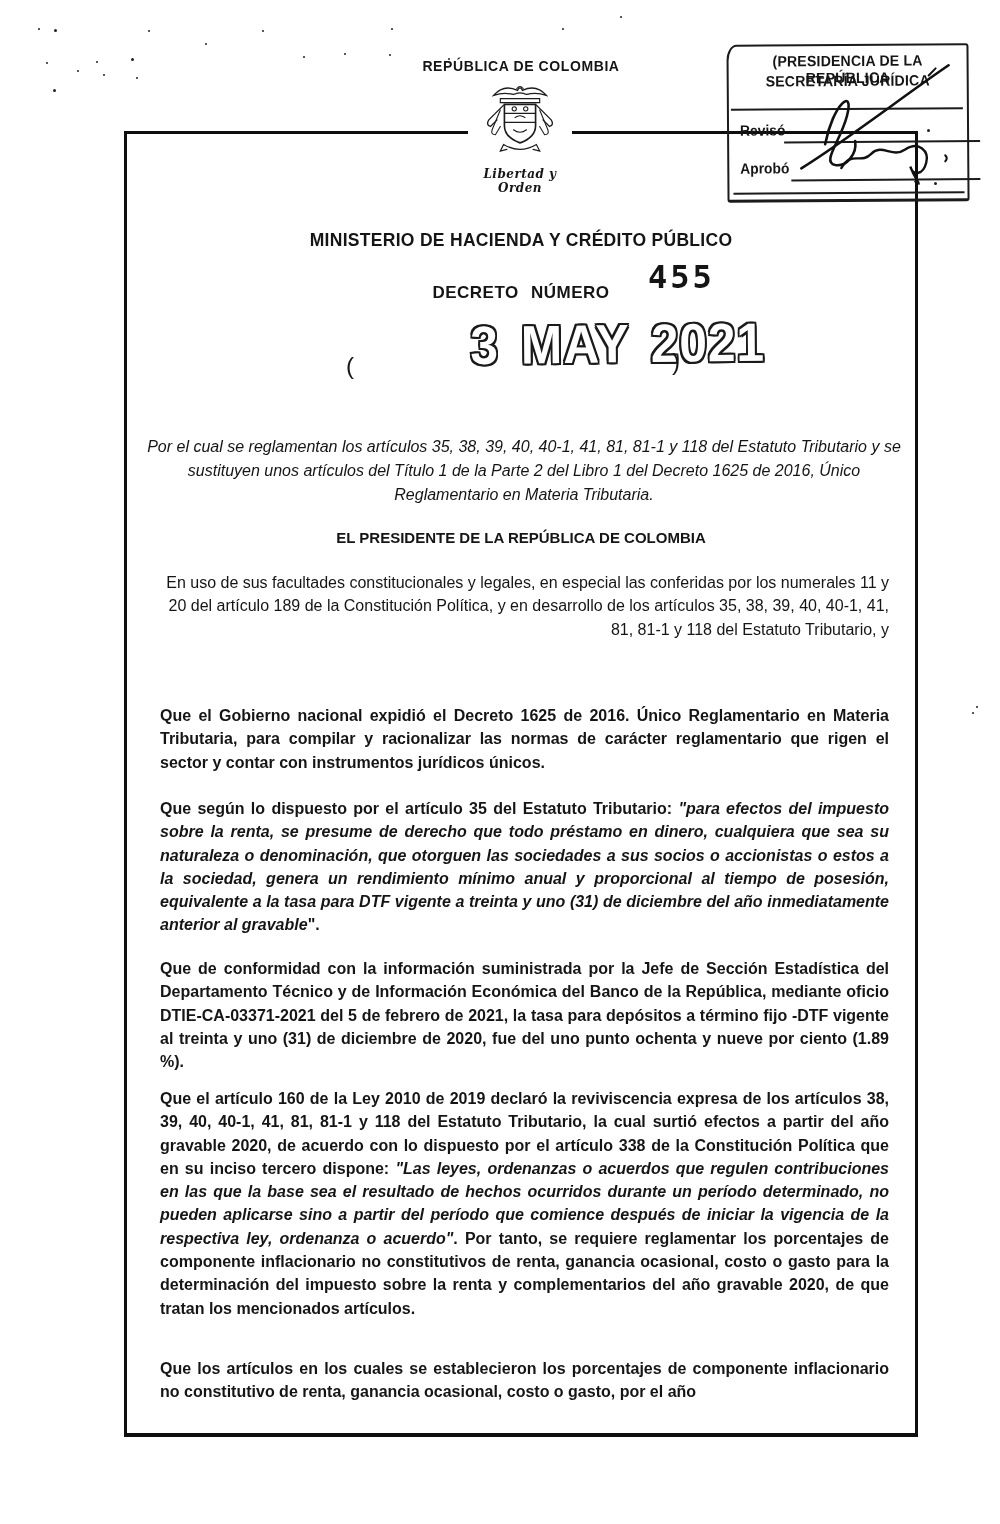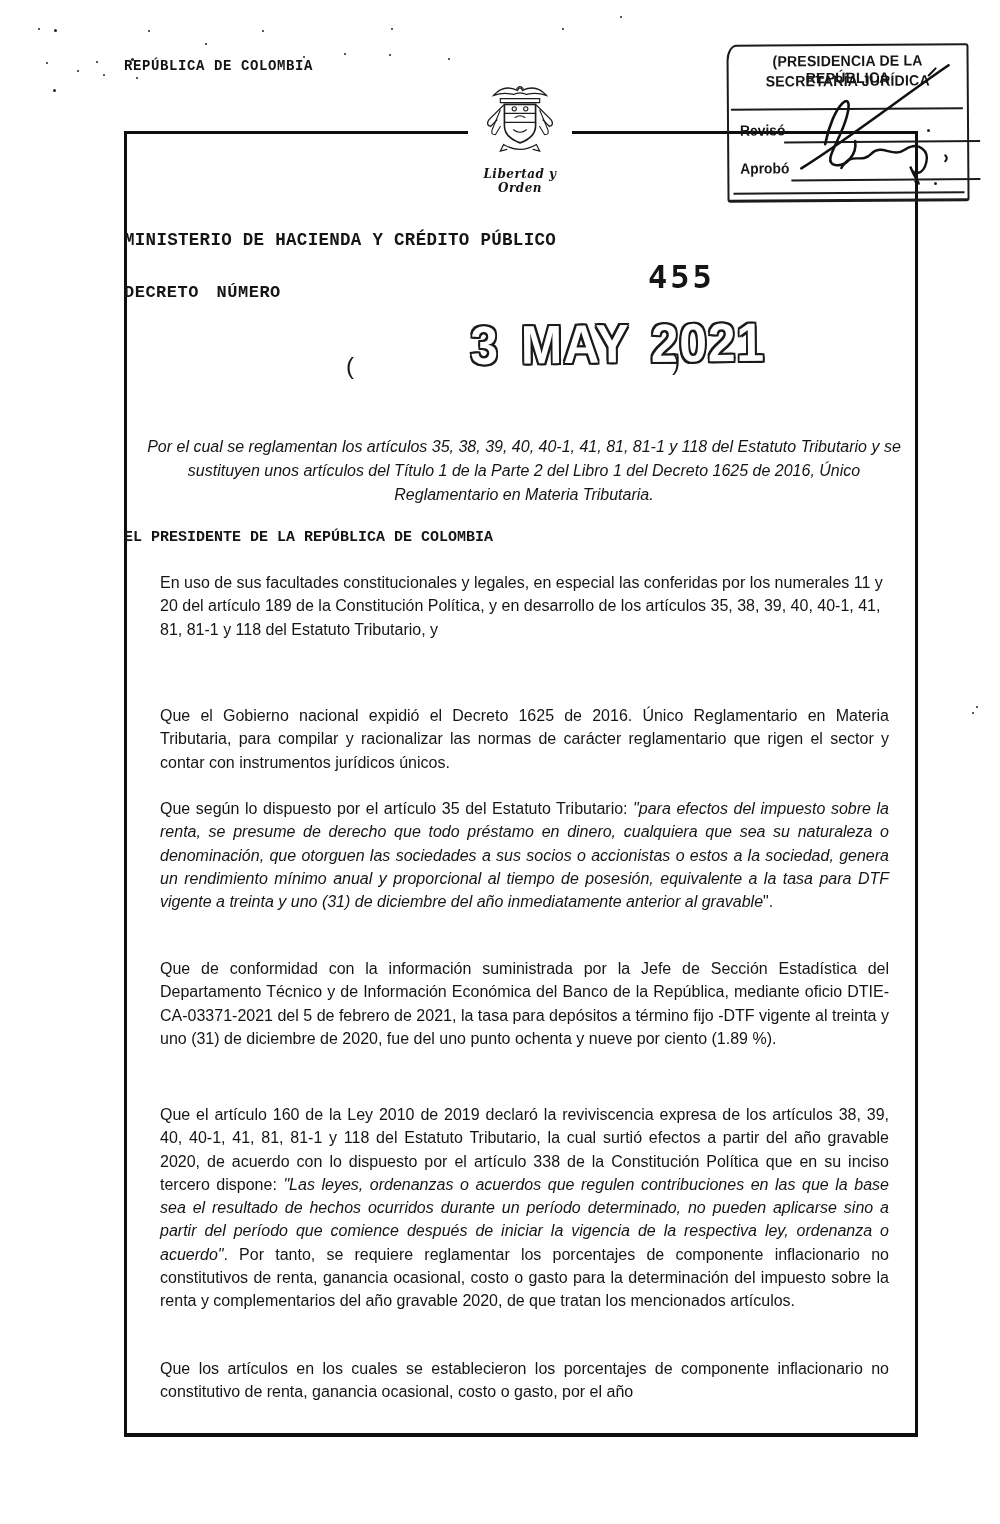--- a/index.html
+++ b/index.html
@@ -6,21 +6,21 @@
   #canvas{
     position:relative;width:1000px;height:1524px;background:#ffffff;
     font-family:"Liberation Sans",sans-serif;color:#151515;overflow:hidden;
   }
   
   .frame{
     position:absolute;left:124px;top:131px;width:794px;height:1306px;
     border:3px solid #0e0e0e;border-bottom-width:4px;box-sizing:border-box;z-index:1;
   }
   
-  .center-row{position:absolute;left:124px;width:794px;z-index:2;font-family:Liberation Mono, monospace;}
+  .center-row{position:absolute;left:124px;width:794px;text-align:center;z-index:2;}
   .republic{top:58px;font-size:14px;font-weight:bold;letter-spacing:.6px;}
   .ministry{top:199px;font-size:17.5px;font-weight:bold;letter-spacing:.3px;margin-top:31px;}
   .decree-label{top:283px;font-size:17px;font-weight:bold;word-spacing:7px;letter-spacing:.5px;}
   .president{top:529px;font-size:15px;font-weight:bold;}
   .considering{top:665px;font-size:16.5px;font-weight:bold;letter-spacing:.4px;}
   .decree-number{
     position:absolute;left:648px;top:258px;font-family:"DejaVu Sans Mono",monospace;
     font-size:32px;letter-spacing:3px;z-index:2;font-weight:bold;
   }
   .date-stamp{
@@ -51,29 +51,29 @@
   .stamp-hline{position:absolute;top:62px;left:2px;width:232px;height:2px;background:#1b1b1b;}
   .stamp-label{position:absolute;left:11px;font-size:15px;font-weight:600;transform:scaleX(.92);transform-origin:left;}
   .stamp-l1{top:75px;}
   .stamp-l2{top:113px;}
   .stamp-u1{position:absolute;top:95px;left:55px;width:196px;height:2px;background:#1b1b1b;}
   .stamp-u2{position:absolute;top:133px;left:62px;width:189px;height:2px;background:#1b1b1b;}
   .stamp-bline{position:absolute;top:146px;left:4px;width:231px;height:2px;background:#1b1b1b;}
   .stamp-sig{position:absolute;left:0;top:0;pointer-events:none;}
   
   .block{position:absolute;left:160px;width:729px;font-size:16px;line-height:23.3px;z-index:2;}
-  .justify{text-align:justify;}
-  .centered{text-align:left;}
+  .justify{text-align:justify;font-weight:bold;}
+  .centered{text-align:right;}
   .it{font-style:italic;}
   .epigraph{top:435px;left:140px;width:768px;font-style:italic;text-align:center;line-height:24px;}
   .powers{top:571px;}
   .p1{top:704px;}
   .p2{top:797px;}
   .p3{top:957px;}
-  .p4{top:1087px;margin-top:16px;}
+  .p4{top:1087px;}
   .p5{top:1357px;}
   .speck{position:absolute;background:#222;border-radius:50%;z-index:5;}
 </style>
 </head>
 <body>
 
 <div id="canvas">
 
   <div class="frame"></div>
 

